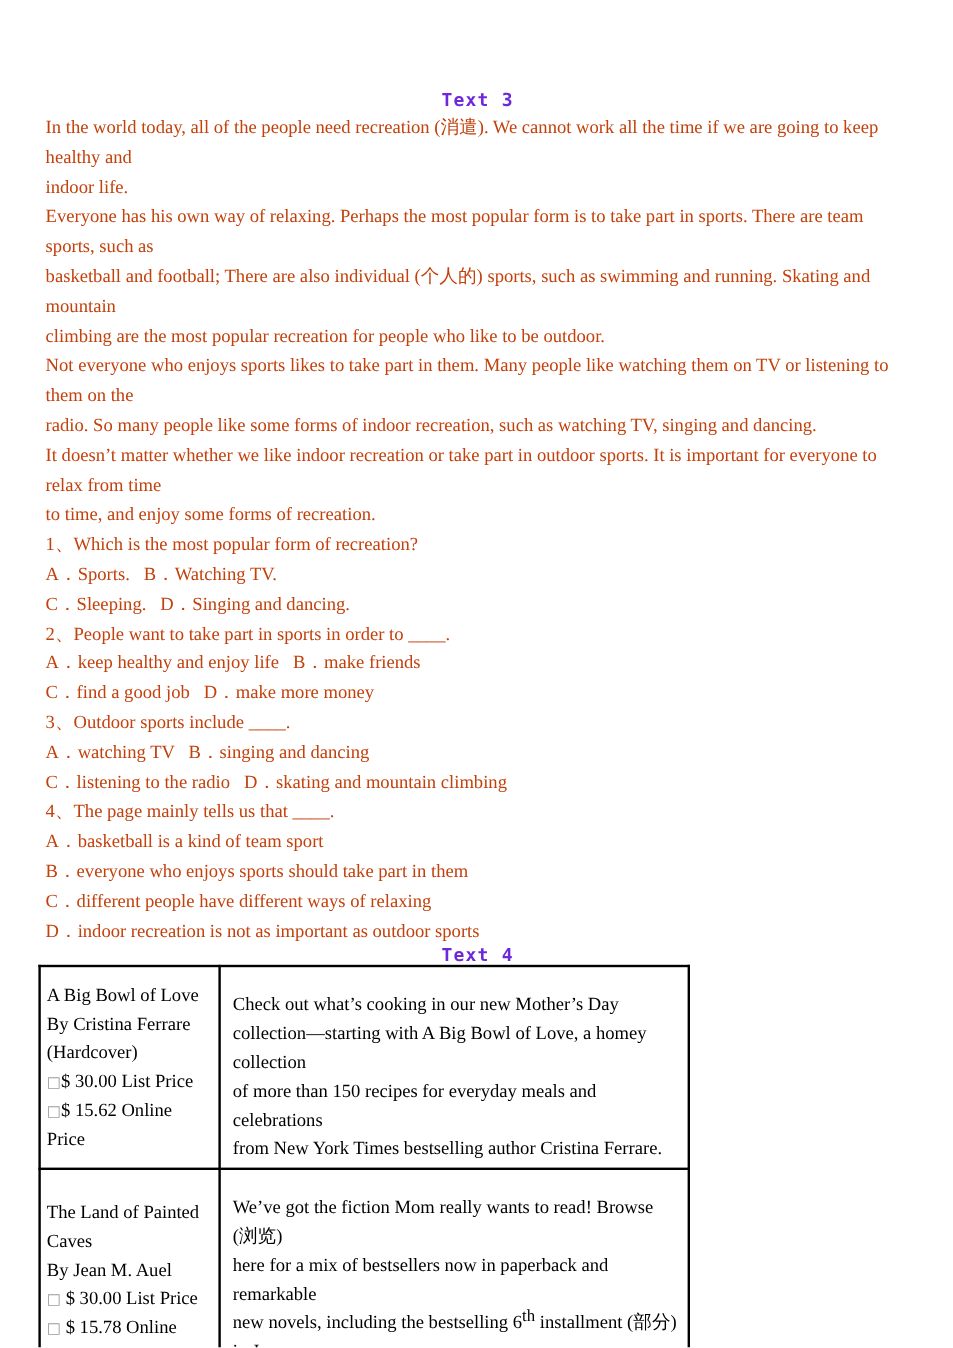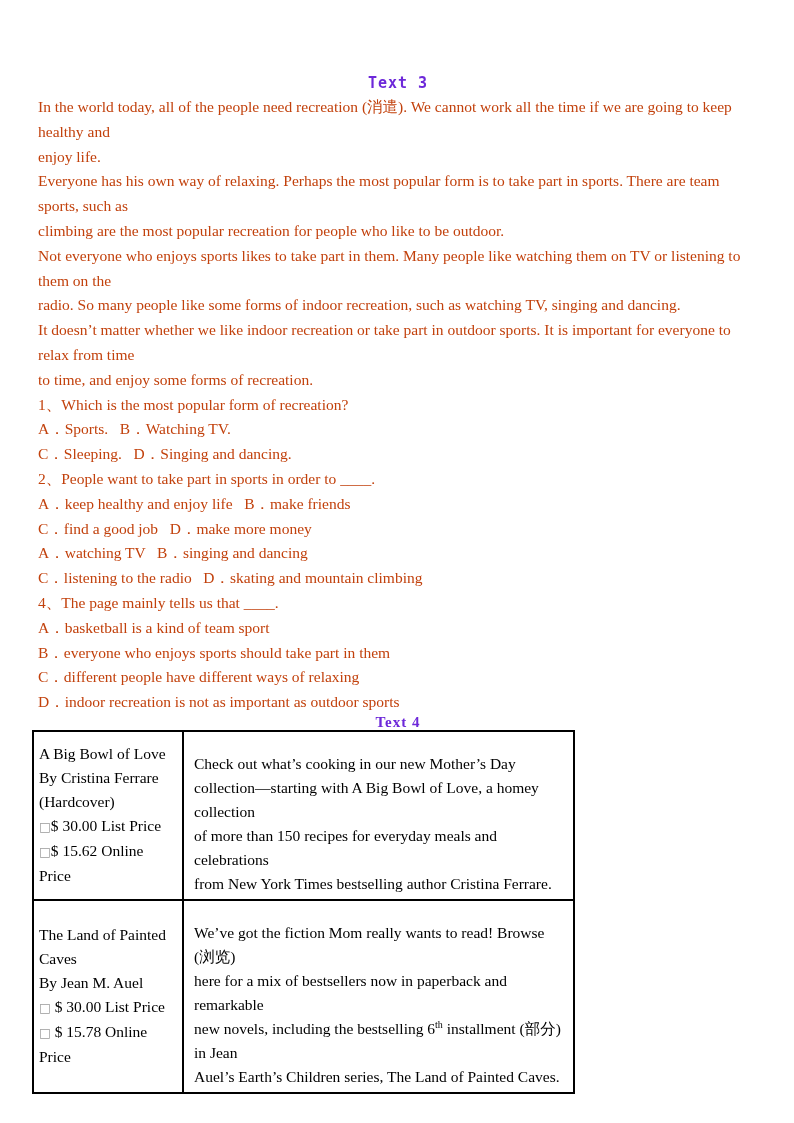--- a/index.html
+++ b/index.html
@@ -21,21 +21,20 @@
     font-family: "DejaVu Sans Mono", "Liberation Mono", monospace;
     font-weight: bold;
     font-size: 15px;
     letter-spacing: 1px;
     line-height: 24px;
     color: #6d28d9;
   }
   .doc-heading.second {
     line-height: 14px;
     margin-top: 0;
-    font-family: Liberation Serif, serif;
   }
   .line {
     font-size: 15.5px;
     line-height: 24.8px;
     white-space: pre-wrap;
     color: #c2410c;
   }
   .book-table {
     border-collapse: collapse;
     margin-left: -6px;
@@ -63,51 +62,53 @@
     white-space: pre-wrap;
     color: #000;
   }
   .box-glyph {
     font-family: "DejaVu Sans", sans-serif;
     color: #9a9a9a;
     font-size: 12.5px;
   }
   .sup {
     vertical-align: super;
-    font-size: 10px;
+    font-size: 14px;
     line-height: 0;
     margin-top: 12px;
   }
 </style>
 </head>
 <body>
 
 <div class="page">
   <div class="content">
 
     <div class="doc-heading">Text 3</div>
 
     <div>
       <div class="line">In the world today, all of the people need recreation (消遣). We cannot work all the time if we are going to keep healthy and</div>
-      <div class="line">enjoy life.</div>
+      <div class="line">indoor life.</div>
       <div class="line">Everyone has his own way of relaxing. Perhaps the most popular form is to take part in sports. There are team sports, such as</div>
+      <div class="line">basketball and football; There are also individual (个人的) sports, such as swimming and running. Skating and mountain</div>
       <div class="line">climbing are the most popular recreation for people who like to be outdoor.</div>
       <div class="line">Not everyone who enjoys sports likes to take part in them. Many people like watching them on TV or listening to them on the</div>
       <div class="line">radio. So many people like some forms of indoor recreation, such as watching TV, singing and dancing.</div>
       <div class="line">It doesn’t matter whether we like indoor recreation or take part in outdoor sports. It is important for everyone to relax from time</div>
       <div class="line">to time, and enjoy some forms of recreation.</div>
     </div>
 
     <div>
       <div class="line">1、Which is the most popular form of recreation?</div>
       <div class="line">A．Sports.   B．Watching TV.</div>
       <div class="line">C．Sleeping.   D．Singing and dancing.</div>
       <div class="line">2、People want to take part in sports in order to ____.</div>
       <div class="line">A．keep healthy and enjoy life   B．make friends</div>
       <div class="line">C．find a good job   D．make more money</div>
+      <div class="line">3、Outdoor sports include ____.</div>
       <div class="line">A．watching TV   B．singing and dancing</div>
       <div class="line">C．listening to the radio   D．skating and mountain climbing</div>
       <div class="line">4、The page mainly tells us that ____.</div>
       <div class="line">A．basketball is a kind of team sport</div>
       <div class="line">B．everyone who enjoys sports should take part in them</div>
       <div class="line">C．different people have different ways of relaxing</div>
       <div class="line">D．indoor recreation is not as important as outdoor sports</div>
     </div>
 
     <div class="doc-heading second">Text 4</div>

